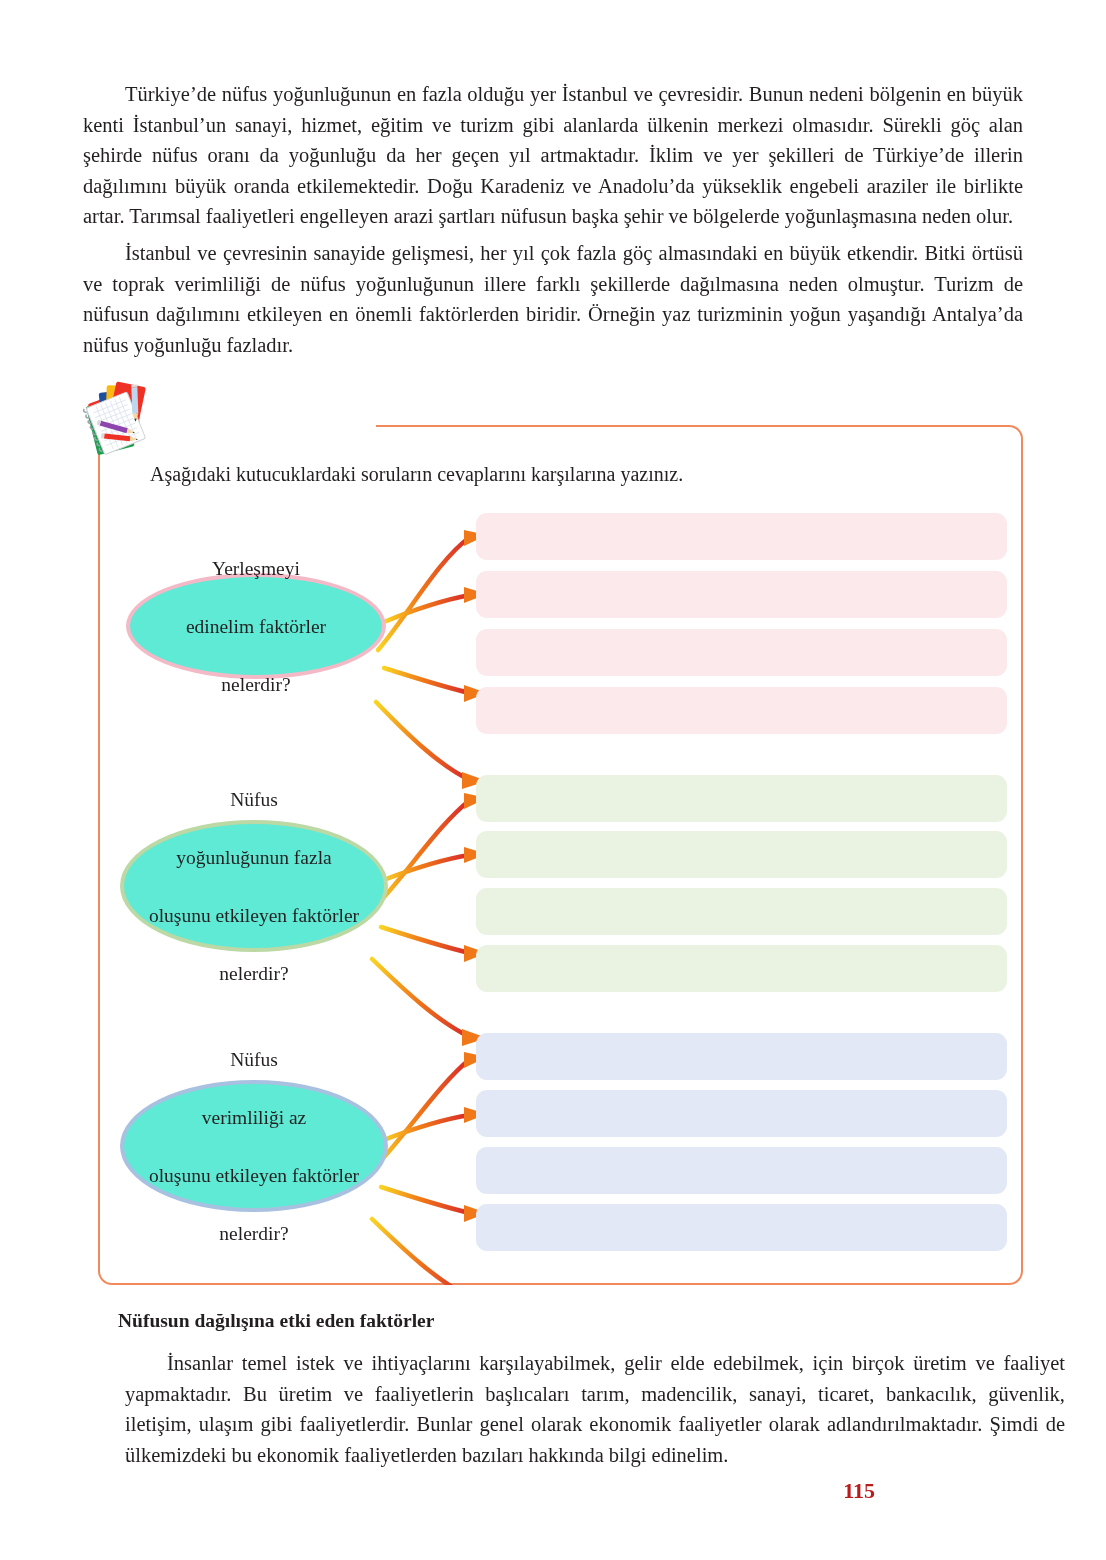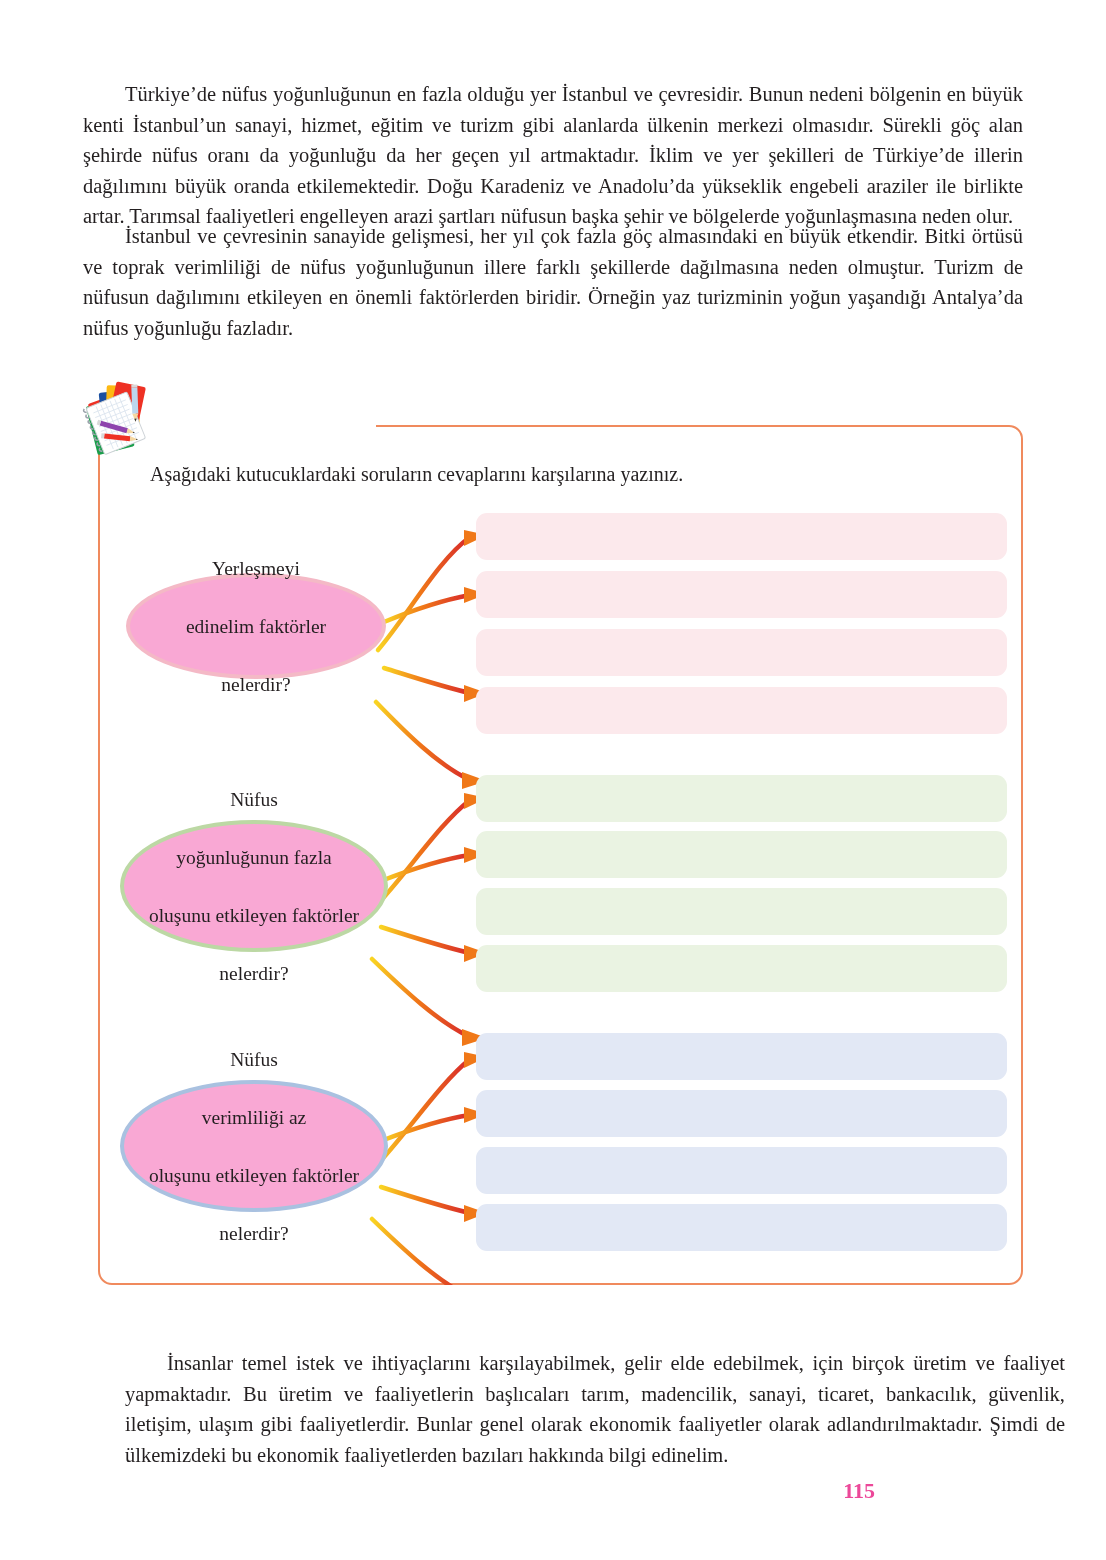--- a/index.html
+++ b/index.html
@@ -30,21 +30,21 @@
     left: 83px;
     width: 940px;
     font-size: 20.5px;
     line-height: 30.5px;
     text-align: justify;
     color: #231f20;
   }
   .body-text p { text-indent: 42px; }
 
   #para-1 { top: 79px; }
-  #para-2 { top: 221px; }
+  #para-2 { top: 238px; }
 
   
   .activity {
     position: absolute;
     left: 98px;
     top: 425px;
     width: 925px;
     height: 860px;
   }
 
@@ -111,21 +111,21 @@
 
   .group { position: absolute; left: 0; width: 925px; }
 
   .ellipse {
     position: absolute;
     display: flex;
     align-items: center;
     justify-content: center;
     text-align: center;
     border-radius: 50%;
-    background: #f9a8d4;
+    background: #5eead4;
     font-size: 19.5px;
     line-height: 29px;
     color: #231f20;
   }
   .ellipse span { display: block; padding: 0 10px; }
 
   .ellipse.pink  { border: 4px solid #f4b9c6; }
   .ellipse.green { border: 4px solid #bcd8a4; }
   .ellipse.blue  { border: 4px solid #a9c1e0; }
 
@@ -161,21 +161,21 @@
     top: 1348px;
     margin-left: 42px;
   }
 
   .page-number {
     position: absolute;
     right: 83px;
     top: 1478px;
     font-size: 22px;
     font-weight: bold;
-    color: #ec4899;
+    color: #b91c1c;
   }
 </style>
 </head>
 <body>
 
 <div class="page">
 
   <div class="body-text" id="para-1">
     <p>Türkiye’de nüfus yoğunluğunun en fazla olduğu yer İstanbul ve çevresidir. Bunun nedeni bölgenin en büyük kenti İstanbul’un sanayi, hizmet, eğitim ve turizm gibi alanlarda ülkenin merkezi olmasıdır. Sürekli göç alan şehirde nüfus oranı da yoğunluğu da her geçen yıl artmaktadır. İklim ve yer şekilleri de Türkiye’de illerin dağılımını büyük oranda etkilemektedir. Doğu Karadeniz ve Anadolu’da yükseklik engebeli araziler ile birlikte artar. Tarımsal faaliyetleri engelleyen arazi şartları nüfusun başka şehir ve bölgelerde yoğunlaşmasına neden olur.</p>
   </div>
@@ -340,20 +340,21 @@
         </div>
         <div class="answer-box blue" style="top:608px;"></div>
         <div class="answer-box blue" style="top:665px;"></div>
         <div class="answer-box blue" style="top:722px;"></div>
         <div class="answer-box blue" style="top:779px;"></div>
       </div>
 
     </div>
   </div>
 
+  <div class="sub-heading">Nüfusun dağılışına etki eden faktörler</div>
 
   <div class="body-text" id="para-3">
     <p>İnsanlar temel istek ve ihtiyaçlarını karşılayabilmek, gelir elde edebilmek, için birçok üretim ve faaliyet yapmaktadır. Bu üretim ve faaliyetlerin başlıcaları tarım, madencilik, sanayi, ticaret, bankacılık, güvenlik, iletişim, ulaşım gibi faaliyetlerdir. Bunlar genel olarak ekonomik faaliyetler olarak adlandırılmaktadır. Şimdi de ülkemizdeki bu ekonomik faaliyetlerden bazıları hakkında bilgi edinelim.</p>
   </div>
 
   <div class="page-number">115</div>
 
 </div>
 
 </body></html>

